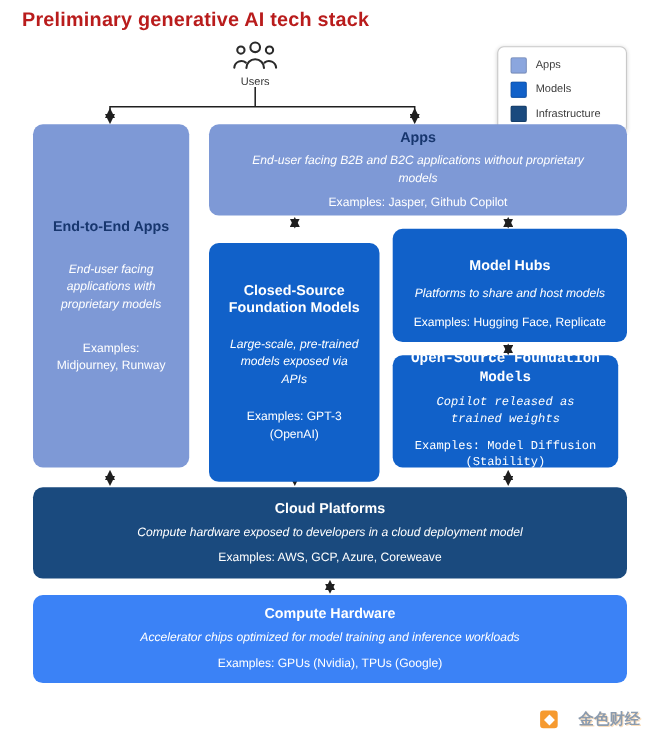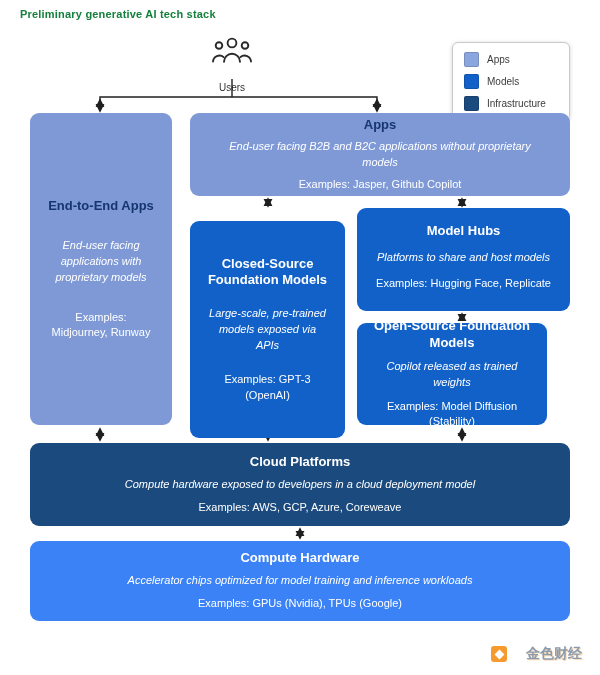--- a/index.html
+++ b/index.html
@@ -2,41 +2,41 @@
 <html><head>
 <meta charset="utf-8">
 <style>
   html,body { margin:0; padding:0; background:#ffffff; }
   .canvas {
     position:relative; width:600px; height:675px; background:#ffffff;
     font-family:"Liberation Sans", sans-serif; overflow:hidden;
   }
   .page-title {
     position:absolute; left:20px; top:8px;
-    font-size:11px; font-weight:bold; color:#15803d; letter-spacing:.2px;
+    font-size:18px; font-weight:bold; color:#b91c1c; letter-spacing:.2px;
   }
   
   .users-group { position:absolute; left:206px; top:36px; width:52px; text-align:center; }
-  .users-label { font-size:10px; color:#333; margin-top:15px; }
+  .users-label { font-size:10px; color:#333; margin-top:1px; }
   
   .legend {
     position:absolute; left:452px; top:42px; width:118px;
     background:#fff; border:1px solid #c9c9c9; border-radius:6px;
     box-shadow:0 1px 4px rgba(0,0,0,.18);
     padding:9px 11px; box-sizing:border-box;
     display:flex; flex-direction:column; gap:7px;
   }
   .legend-row { display:flex; align-items:center; gap:8px; }
   .legend-swatch { width:13px; height:13px; border-radius:2px; flex:0 0 13px; border:1px solid rgba(0,0,0,.15); }
   .legend-label { font-size:10px; color:#3c3c3c; }
   
   .box {
     position:absolute; border-radius:9px; box-sizing:border-box;
     display:flex; flex-direction:column; align-items:center; justify-content:center;
-    text-align:center; padding:20px 16px;
+    text-align:center; padding:10px 16px;
   }
   .box .title { font-weight:bold; font-size:13px; color:#ffffff; line-height:1.25; }
   .box .desc  { font-style:italic; font-size:11px; color:#ffffff; line-height:1.45; }
   .box .examples { font-size:11px; color:#ffffff; line-height:1.4; }
   .box.light .title { color:#17366e; }
   
   .connectors { position:absolute; left:0; top:0; width:600px; height:675px; pointer-events:none; }
   
   .watermark {
     position:absolute; right:18px; bottom:12px;
@@ -131,21 +131,21 @@
     <div class="desc">Large-scale, pre-trained models exposed via APIs</div>
     <div class="examples">Examples: GPT-3 (OpenAI)</div>
   </div>
 
   <div class="box blue" style="left: 357px; top: 208px; width: 213px; height: 103px; gap: 10px; background-color: rgb(17, 97, 201); justify-content: flex-end;">
     <div class="title">Model Hubs</div>
     <div class="desc">Platforms to share and host models</div>
     <div class="examples">Examples: Hugging Face, Replicate</div>
   </div>
 
-  <div class="box blue" style="left: 357px; top: 323px; width: 190px; height: 102px; gap: 8px; background-color: rgb(17, 97, 201);">
+  <div class="box blue" style="left: 357px; top: 323px; width: 205px; height: 102px; gap: 8px; background-color: rgb(17, 97, 201); font-family: Liberation Mono, monospace;">
     <div class="title">Open-Source Foundation Models</div>
     <div class="desc">Copilot released as trained weights</div>
     <div class="examples">Examples: Model Diffusion (Stability)</div>
   </div>
 
   <div class="box navy" style="left: 30px; top: 443px; width: 540px; height: 83px; gap: 7px; background-color: rgb(26, 74, 126);">
     <div class="title">Cloud Platforms</div>
     <div class="desc">Compute hardware exposed to developers in a cloud deployment model</div>
     <div class="examples">Examples: AWS, GCP, Azure, Coreweave</div>
   </div>

